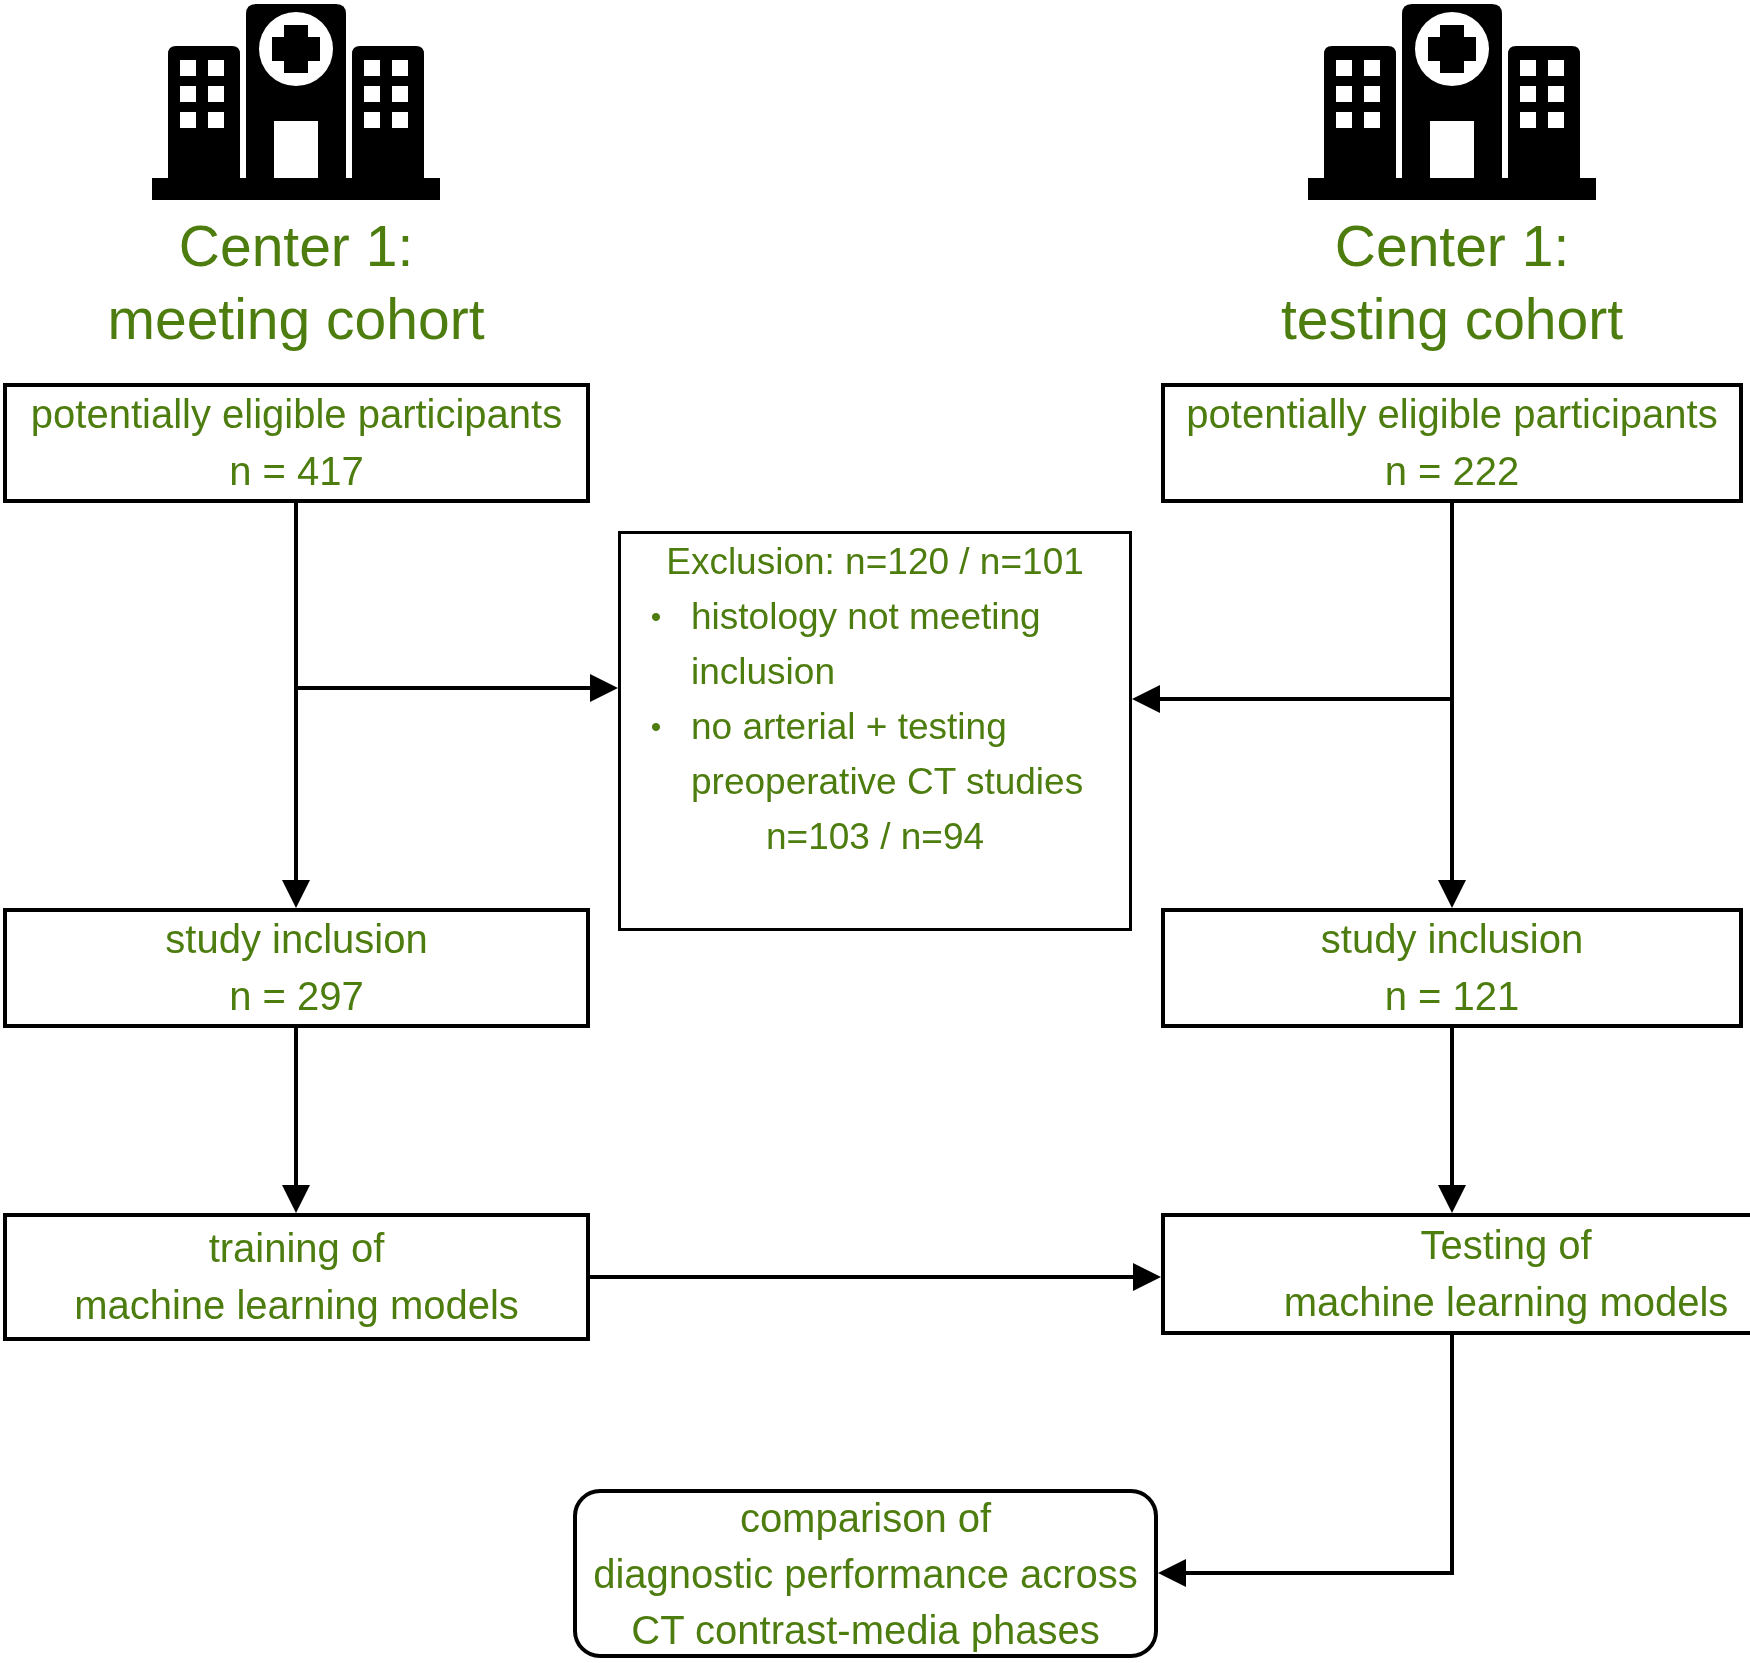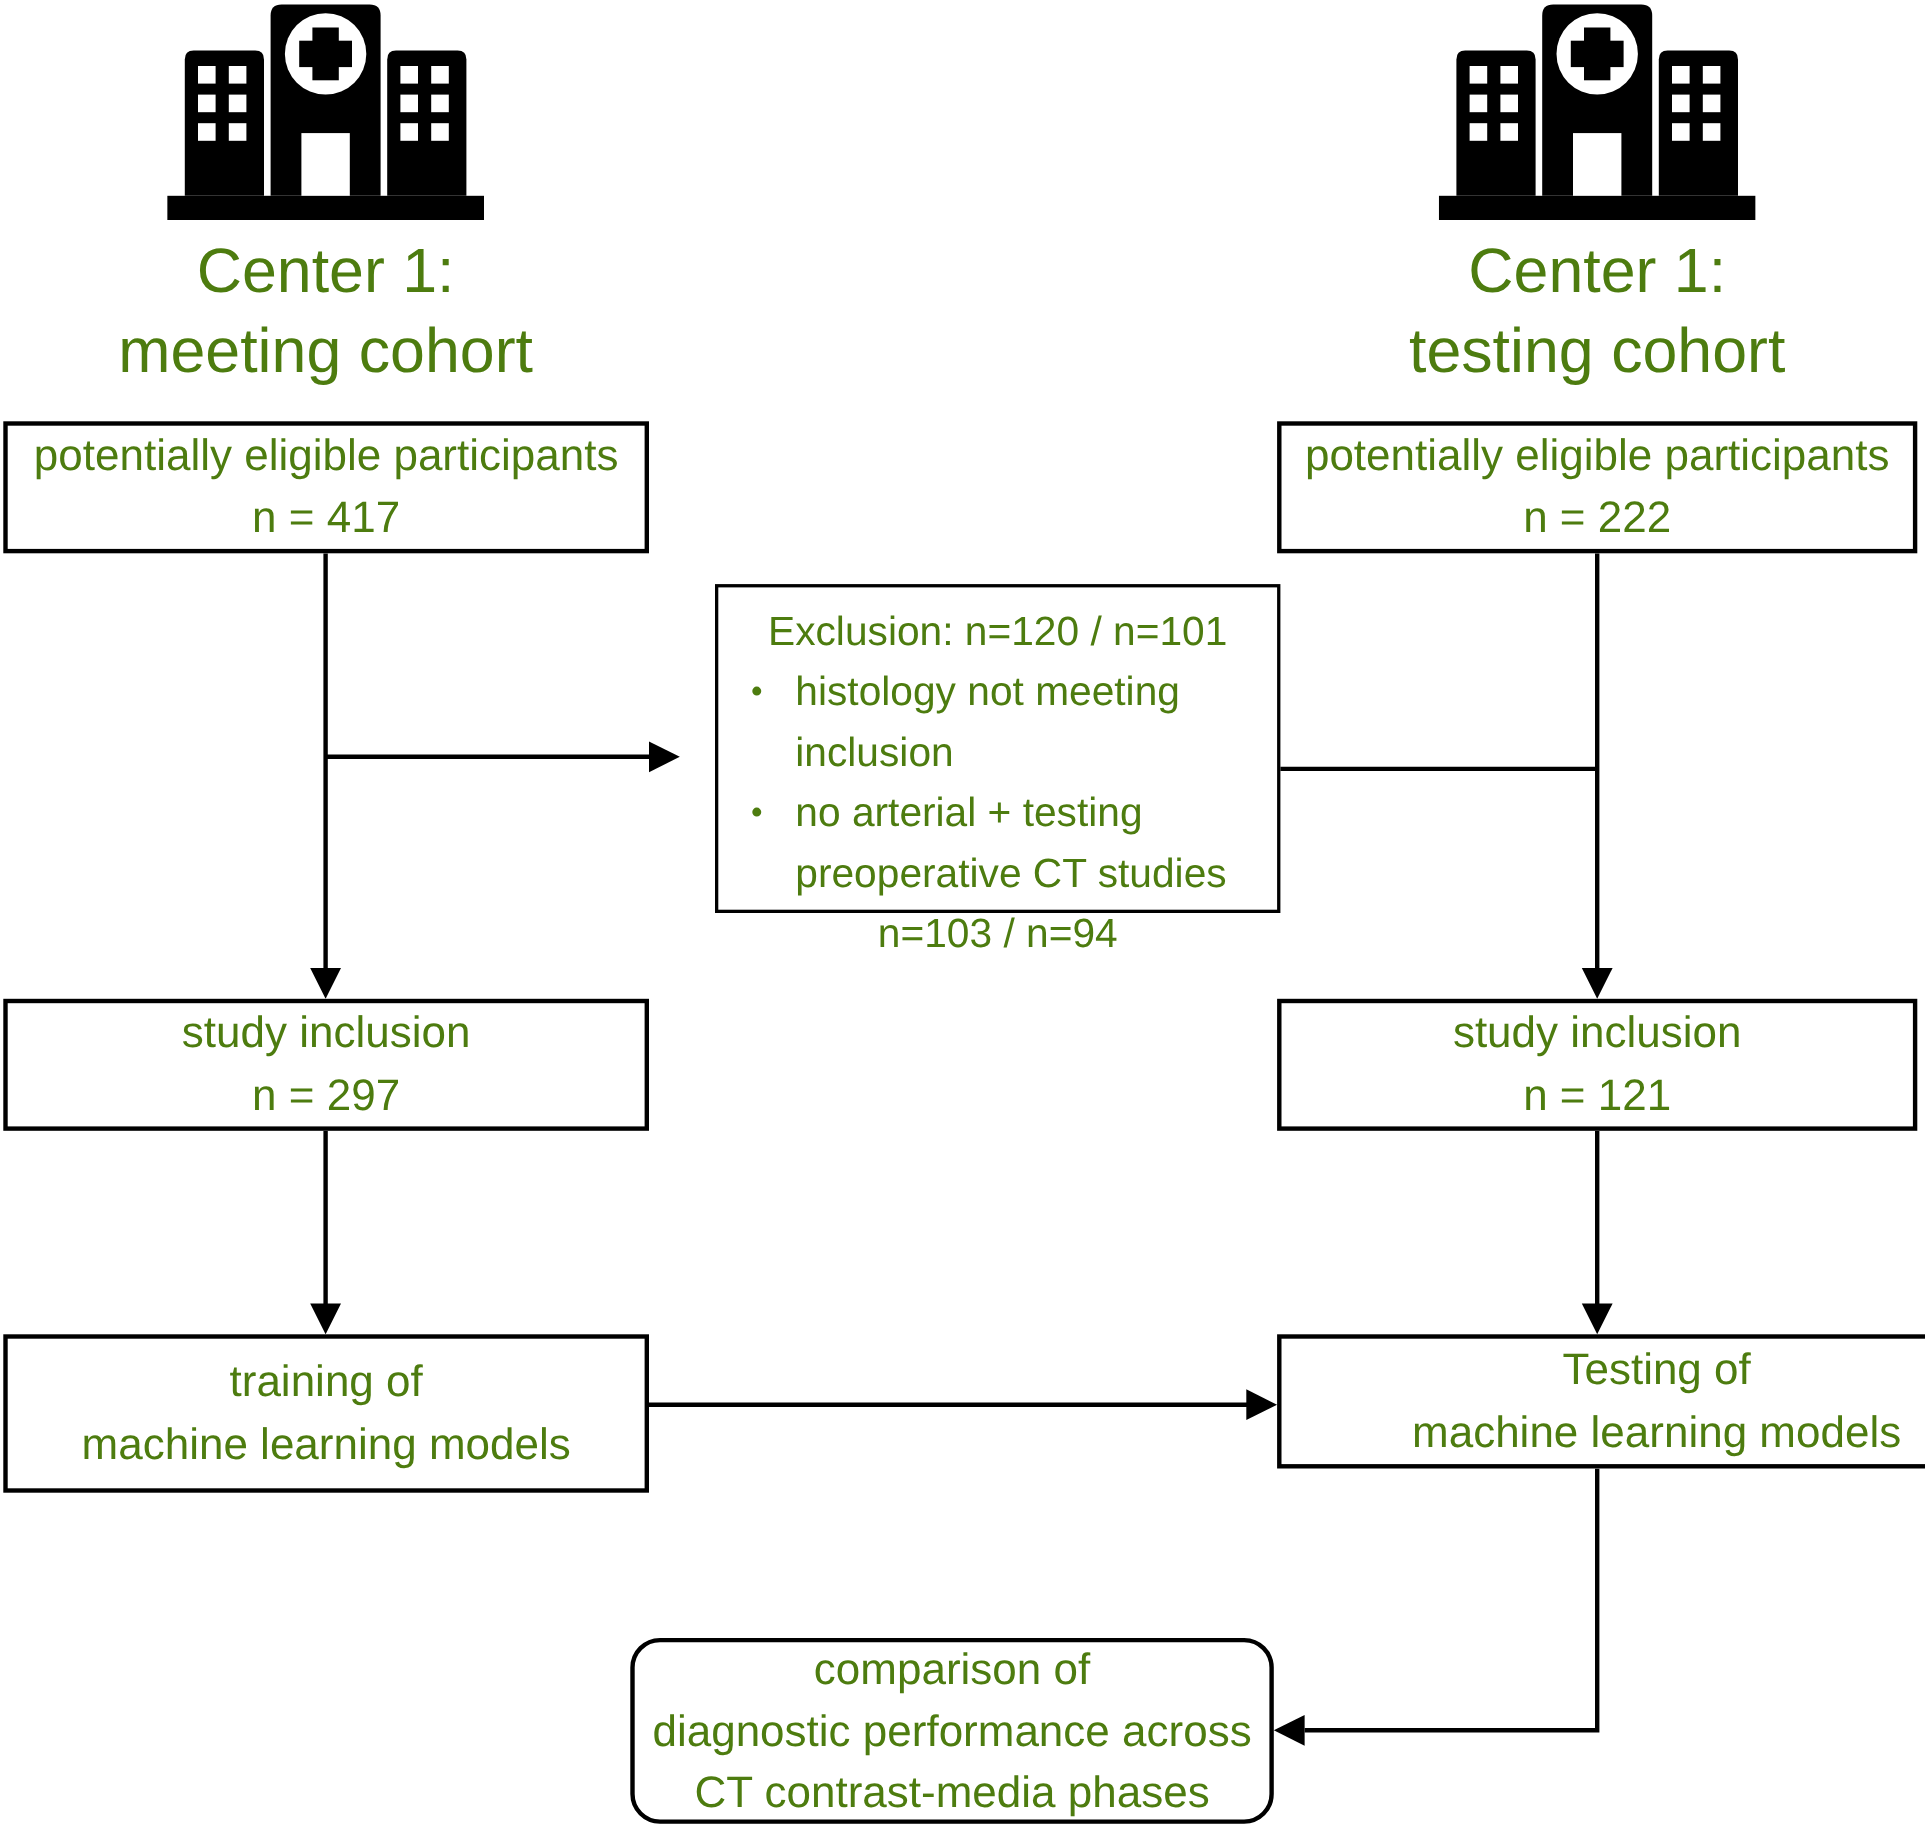--- a/index.html
+++ b/index.html
@@ -48,28 +48,26 @@
     align-items: center;
     text-align: center;
     font-size: 40px;
     line-height: 57px;
   }
   .excl {
     position: absolute;
     left: 618px;
     top: 531px;
     width: 514px;
-    height: 299px;
+    height: 400px;
     box-sizing: border-box;
     border: 3px solid #000000;
     background: #ffffff;
     font-size: 37px;
     line-height: 55px;
-    padding-top: 12px;
-    margin-left: 32px;
   }
   .excl-title { text-align: center; }
   .excl-row { display: flex; }
   .excl-bullet {
     flex: none;
     width: 70px;
     text-align: center;
     font-size: 30px;
   }
   .excl-cont { margin-left: 70px; }
@@ -187,21 +185,21 @@
 
   <div class="node" style="left:3px; top:908px; width:587px; height:120px;">
     <div>study inclusion</div>
     <div>n = 297</div>
   </div>
   <div class="node" style="left:1161px; top:908px; width:582px; height:120px;">
     <div>study inclusion</div>
     <div>n = 121</div>
   </div>
 
-  <div class="node" style="left:3px; top:1213px; width:587px; height:144px;">
+  <div class="node" style="left:3px; top:1213px; width:587px; height:128px;">
     <div>training of</div>
     <div>machine learning models</div>
   </div>
   <div class="node" style="left:1161px; top:1213px; width:690px; height:122px;">
     <div>Testing of</div>
     <div>machine learning models</div>
   </div>
 
   <div class="node" style="left:573px; top:1489px; width:585px; height:169px; line-height:56px;border-radius:27px;">
     <div>comparison of</div>

